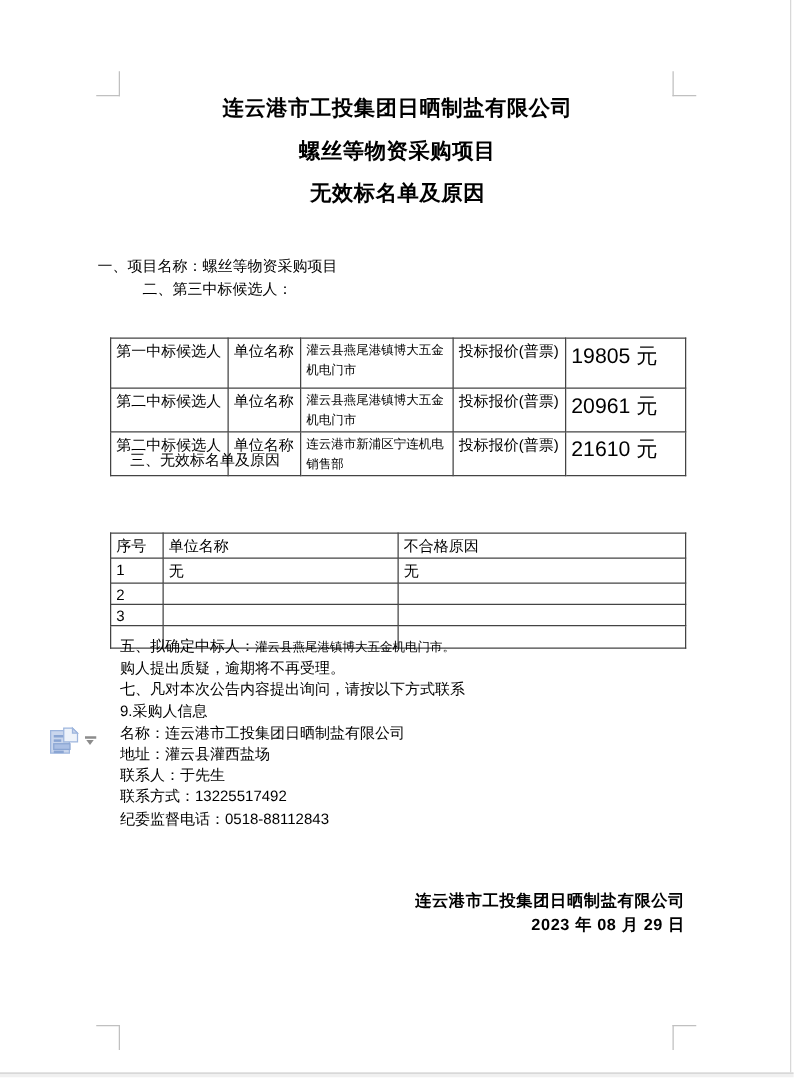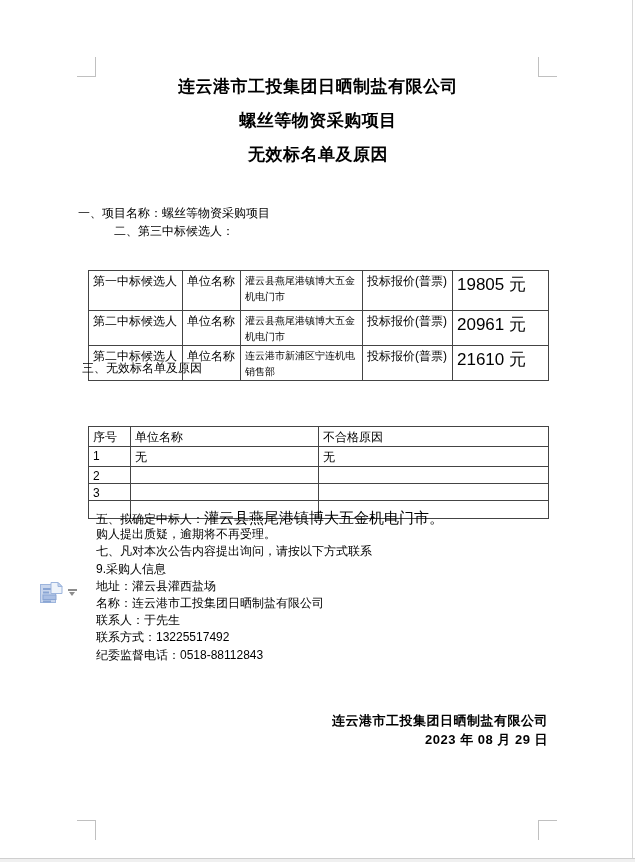--- a/index.html
+++ b/index.html
@@ -20,34 +20,34 @@
   .cm-br { left: 538px; top: 820px; border-left: 1px solid #c0c0c0;  border-top: 1px solid #c0c0c0; }
   .edge-right  { position: absolute; left: 632px; top: 0; width: 1px; height: 858px; background: #d8d8d8; }
   .edge-bottom { position: absolute; left: 0; top: 858px; width: 635px; height: 4px; background: #f0f0f0; border-top: 1px solid #cfcfcf; }
 
   
   .titles { position: absolute; left: 88px; top: 78px; width: 460px; text-align: center; }
   .title  { font-size: 17px; font-weight: bold; line-height: 17px; margin-bottom: 17px; letter-spacing: 0.5px; }
 
   
   .sec12 { position: absolute; left: 78px; top: 204px; font-size: 12px; line-height: 18px; text-align: center; }
-  .sec3  { position: absolute; left: 82px; top: 361px; font-size: 12px; line-height: 14px; }
+  .sec3  { position: absolute; left: 104px; top: 361px; font-size: 12px; line-height: 14px; }
 
   
   table { border-collapse: collapse; table-layout: fixed; position: absolute; left: 88px; margin-top: 32px; }
   td { border: 1px solid #444; vertical-align: top; padding: 2px 4px 0 4px; font-size: 12px; overflow: hidden; }
   .t1 { top: 238px; width: 460px; }
   .t2 { top: 394px; width: 460px; }
   .company { font-family: Liberation Sans, sans-serif; font-size: 10px; line-height: 16px; }
   .price { font-size: 17px; }
 
   
   .bodyblock { position: absolute; left: 96px; top: 509px; width: 450px; font-size: 12px; }
   .bodyblock > div { height: 17.2px; white-space: nowrap; }
-  .company-inline { font-family: "Liberation Serif", serif; font-size: 15px; }
+  .company-inline { font-family: "Liberation Serif", serif; font-size: 10px; }
 
   
   .signature { position: absolute; left: 88px; top: 711px; width: 460px; text-align: right;
                font-weight: bold; font-size: 13px; line-height: 19px; letter-spacing: 0.5px; }
 
   
   .paste-btn { position: absolute; left: 37px; top: 578px; width: 42px; height: 32px; cursor: pointer; }
   .paste-btn svg { position: absolute; left: 2px; top: 3px; }
   .paste-arrow { position: absolute; left: 31px; top: 11px; width: 9px; }
   .paste-arrow .bar { width: 9px; height: 2px; background: #8c8c8c; margin-bottom: 1px; }
@@ -144,22 +144,22 @@
       <td></td>
     </tr>
   </tbody>
 </table>
 
 <div class="bodyblock">
   <div><span>五、拟确定中标人：</span><span class="company-inline">灌云县燕尾港镇博大五金机电门市。</span></div>
   <div>购人提出质疑，逾期将不再受理。</div>
   <div>七、凡对本次公告内容提出询问，请按以下方式联系</div>
   <div>9.采购人信息</div>
+  <div>名称：连云港市工投集团日晒制盐有限公司</div>
   <div>地址：灌云县灌西盐场</div>
-  <div>名称：连云港市工投集团日晒制盐有限公司</div>
   <div>联系人：于先生</div>
   <div>联系方式：13225517492</div>
   <div>纪委监督电话：0518-88112843</div>
 </div>
 
 <div class="signature">
   <div>连云港市工投集团日晒制盐有限公司</div>
   <div>2023 年 08 月 29 日</div>
 </div>
 

